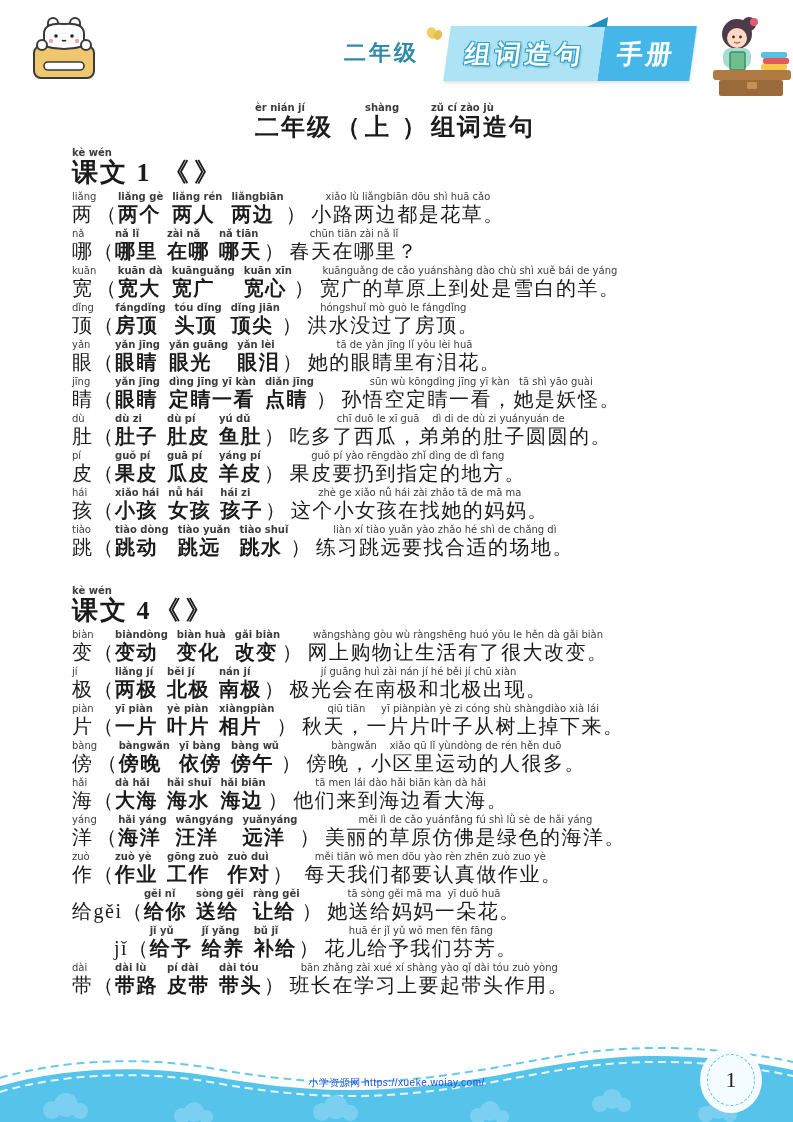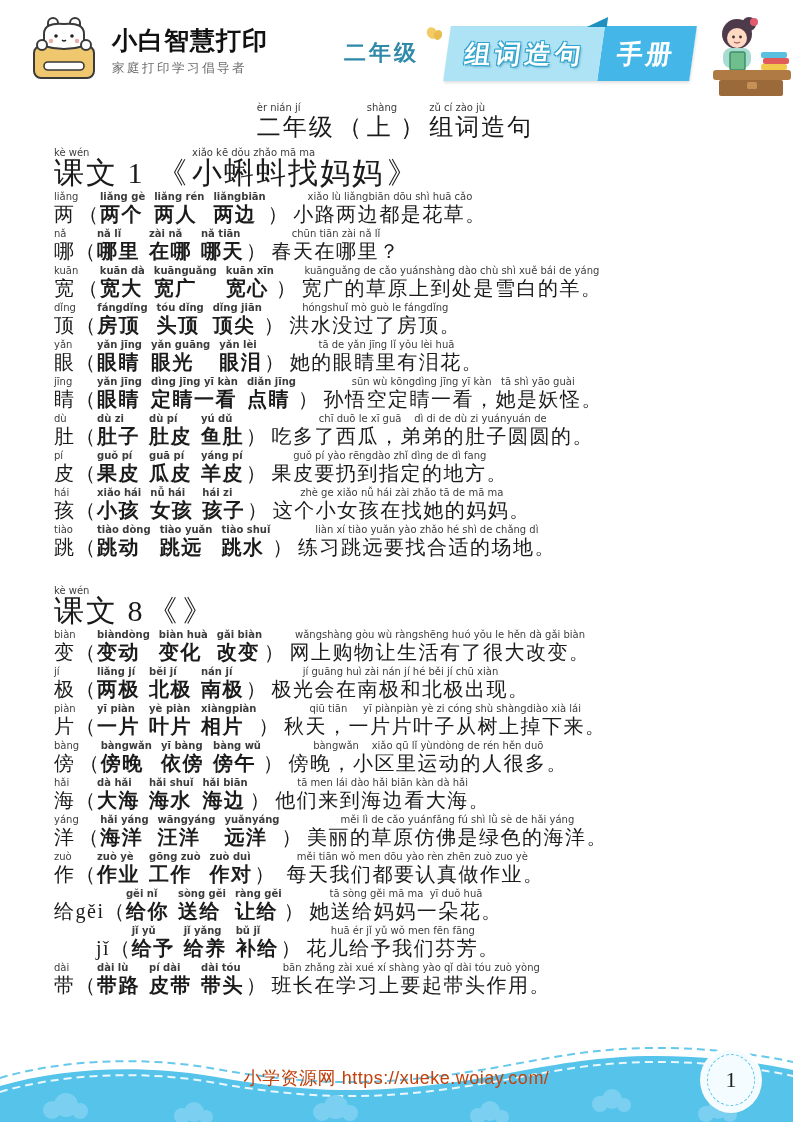--- a/index.html
+++ b/index.html
@@ -21,45 +21,45 @@
        letter-spacing:4px;padding:11px 16px 9px 18px;
        text-shadow:1px 1px 0 #2fa3cc,-1px 1px 0 #2fa3cc,1px -1px 0 #2fa3cc,-1px -1px 0 #2fa3cc,2px 2px 2px rgba(40,130,170,.5);}
   .banner-main::after{content:"";position:absolute;right:-2px;top:-9px;
        border-left:20px solid transparent;border-bottom:10px solid #1f8fc0;}
   .banner-sub{background:#45b6e8;color:#fff;font-weight:bold;font-size:26px;letter-spacing:3px;
        padding:11px 18px 9px 16px;}
   .girl{margin-left:4px;position:relative;top:4px;}
 
   
   #title-area{text-align:center;margin-top:2px;}
-  #content{padding-left:54px;padding-right:28px;margin-top:6px;}
+  #content{padding-left:72px;padding-right:28px;margin-top:6px;}
   .trow{white-space:nowrap;margin-bottom:2px;}
   .trow.indent{padding-left:42px;}
   .seg{display:inline-block;vertical-align:bottom;text-align:left;}
   .py{display:block;font-family:"DejaVu Sans",sans-serif;font-size:10px;height:12px;
       line-height:12px;color:#3c3c3c;white-space:pre;}
   .zi{display:block;font-family:"Liberation Serif","DejaVu Serif",serif;font-size:20px;
       line-height:23px;color:#1b1b1b;letter-spacing:1.5px;white-space:pre;}
   .trow.row .seg.head{margin-right:0;}
   .trow.row .seg.open{margin:0;}
   .trow.row .seg.word{margin-right:9px;font-weight:bold;}
   .trow.row .seg.close{margin-left:-7px;margin-right:2px;}
   .trow.row .seg.sent{margin-left:2px;text-align:center;}
-  .trow.heading .seg,.trow.title .seg{margin-right:3px;}
-  .trow.heading .zi{font-size:30px;line-height:27px;letter-spacing:2px;}
+  .trow.heading .seg,.trow.title .seg{margin-right:3px;font-weight:bold;}
+  .trow.heading .zi{font-size:26px;line-height:27px;letter-spacing:2px;}
   .trow.title .zi{font-size:24px;line-height:27px;letter-spacing:2px;}
   .lesson{margin-bottom:4px;}
   .lesson + .lesson{margin-top:26px;}
   .lesson .heading{margin-bottom:5px;}
 
   
   .ftr{position:absolute;left:0;bottom:0;width:793px;height:80px;}
   .ftr svg{position:absolute;left:0;bottom:0;}
   .ftr-text{position:absolute;left:0;bottom:32px;width:100%;text-align:center;
-      font-size:18px;color:#c2410c;letter-spacing:.5px;z-index:3;}
+      font-size:10px;color:#1d4ed8;letter-spacing:.5px;z-index:3;}
   .page-badge{position:absolute;right:34px;bottom:12px;width:56px;height:60px;background:#f5fcff;
       border-radius:50%;box-shadow:0 0 0 3px rgba(255,255,255,.95),0 1px 3px rgba(60,150,190,.35);z-index:4;}
   .page-badge-inner{position:absolute;inset:4px;border:1.6px dashed #56c3ea;border-radius:50%;
       display:flex;align-items:center;justify-content:center;
       font-family:"Liberation Serif",serif;font-size:22px;color:#222;}
 </style>
 </head>
 <body>
 
 <div class="page">
@@ -75,24 +75,20 @@
           <path d="M16 20 Q16 8 36 10 Q56 8 56 20 L56 32 Q36 38 16 32 Z"></path>
           <circle cx="14" cy="31" r="5"></circle>
           <circle cx="58" cy="31" r="5"></circle>
         </g>
         <circle cx="28" cy="22" r="1.8" fill="#222"></circle>
         <circle cx="44" cy="22" r="1.8" fill="#222"></circle>
         <path d="M34 26 Q36 28 38 26" stroke="#222" stroke-width="1.4" fill="none"></path>
         <circle cx="23" cy="27" r="2.2" fill="#f3a8a8"></circle>
         <circle cx="49" cy="27" r="2.2" fill="#f3a8a8"></circle>
       </svg>
-      <div class="logo-text">
-        <div class="logo-title">小白智慧打印</div>
-        <div class="logo-sub">家庭打印学习倡导者</div>
-      </div>
     </div>
 
     <div class="hdr-right">
       <span class="grade-label">二年级</span>
       <span class="butterfly">
         <svg width="20" height="18" viewBox="0 0 20 18">
           <ellipse cx="7" cy="7" rx="5" ry="6" fill="#f2cb62" transform="rotate(-25 7 7)"></ellipse>
           <ellipse cx="13" cy="9" rx="4" ry="5" fill="#e8bd4e" transform="rotate(20 13 9)"></ellipse>
         </svg>
       </span>
@@ -123,34 +119,34 @@
       </span>
     </div>
   </div>
 
   <div id="title-area">
       <div class="trow title"><span class="seg head"><span class="py">èr nián jí</span><span class="zi">二年级</span></span><span class="seg p open"><span class="py"></span><span class="zi">（</span></span><span class="seg word"><span class="py">shàng</span><span class="zi">上</span></span><span class="seg p close"><span class="py"></span><span class="zi">）</span></span><span class="seg sent"><span class="py">zǔ cí zào jù</span><span class="zi">组词造句</span></span></div>
     </div>
 
   <main id="content">
       <section class="lesson">
-        <div class="trow heading"><span class="seg head"><span class="py">kè wén</span><span class="zi">课文 1 </span></span><span class="seg p"><span class="py"></span><span class="zi">《</span></span><span class="seg word"><span class="py">xiǎo kē dǒu zhǎo mā ma</span><span class="zi">小蝌蚪找妈妈</span></span><span class="seg p"><span class="py"></span><span class="zi">》</span></span></div>
+        <div class="trow heading"><span class="seg head"><span class="py">kè wén</span><span class="zi">课文 1 </span></span><span class="seg p"><span class="py"></span><span class="zi">《</span></span><span class="seg p"><span class="py"></span><span class="zi">》</span></span></div>
         <div class="trow row"><span class="seg head"><span class="py">liǎng</span><span class="zi">两</span></span><span class="seg p open"><span class="py"></span><span class="zi">（</span></span><span class="seg word"><span class="py">liǎng gè</span><span class="zi">两个</span></span><span class="seg word"><span class="py">liǎng rén</span><span class="zi">两人</span></span><span class="seg word"><span class="py">liǎngbiān</span><span class="zi">两边</span></span><span class="seg p close"><span class="py"></span><span class="zi">）</span></span><span class="seg sent"><span class="py">xiǎo lù liǎngbiān dōu shì huā cǎo</span><span class="zi">小路两边都是花草。</span></span></div>
         <div class="trow row"><span class="seg head"><span class="py">nǎ</span><span class="zi">哪</span></span><span class="seg p open"><span class="py"></span><span class="zi">（</span></span><span class="seg word"><span class="py">nǎ lǐ</span><span class="zi">哪里</span></span><span class="seg word"><span class="py">zài nǎ</span><span class="zi">在哪</span></span><span class="seg word"><span class="py">nǎ tiān</span><span class="zi">哪天</span></span><span class="seg p close"><span class="py"></span><span class="zi">）</span></span><span class="seg sent"><span class="py">chūn tiān zài nǎ lǐ</span><span class="zi">春天在哪里？</span></span></div>
         <div class="trow row"><span class="seg head"><span class="py">kuān</span><span class="zi">宽</span></span><span class="seg p open"><span class="py"></span><span class="zi">（</span></span><span class="seg word"><span class="py">kuān dà</span><span class="zi">宽大</span></span><span class="seg word"><span class="py">kuānguǎng</span><span class="zi">宽广</span></span><span class="seg word"><span class="py">kuān xīn</span><span class="zi">宽心</span></span><span class="seg p close"><span class="py"></span><span class="zi">）</span></span><span class="seg sent"><span class="py">kuānguǎng de cǎo yuánshàng dào chù shì xuě bái de yáng</span><span class="zi">宽广的草原上到处是雪白的羊。</span></span></div>
         <div class="trow row"><span class="seg head"><span class="py">dǐng</span><span class="zi">顶</span></span><span class="seg p open"><span class="py"></span><span class="zi">（</span></span><span class="seg word"><span class="py">fángdǐng</span><span class="zi">房顶</span></span><span class="seg word"><span class="py">tóu dǐng</span><span class="zi">头顶</span></span><span class="seg word"><span class="py">dǐng jiān</span><span class="zi">顶尖</span></span><span class="seg p close"><span class="py"></span><span class="zi">）</span></span><span class="seg sent"><span class="py">hóngshuǐ mò guò le fángdǐng</span><span class="zi">洪水没过了房顶。</span></span></div>
         <div class="trow row"><span class="seg head"><span class="py">yǎn</span><span class="zi">眼</span></span><span class="seg p open"><span class="py"></span><span class="zi">（</span></span><span class="seg word"><span class="py">yǎn jīng</span><span class="zi">眼睛</span></span><span class="seg word"><span class="py">yǎn guāng</span><span class="zi">眼光</span></span><span class="seg word"><span class="py">yǎn lèi</span><span class="zi">眼泪</span></span><span class="seg p close"><span class="py"></span><span class="zi">）</span></span><span class="seg sent"><span class="py">tā de yǎn jīng lǐ yǒu lèi huā</span><span class="zi">她的眼睛里有泪花。</span></span></div>
         <div class="trow row"><span class="seg head"><span class="py">jīng</span><span class="zi">睛</span></span><span class="seg p open"><span class="py"></span><span class="zi">（</span></span><span class="seg word"><span class="py">yǎn jīng</span><span class="zi">眼睛</span></span><span class="seg word"><span class="py">dìng jīng yī kàn</span><span class="zi">定睛一看</span></span><span class="seg word"><span class="py">diǎn jīng</span><span class="zi">点睛</span></span><span class="seg p close"><span class="py"></span><span class="zi">）</span></span><span class="seg sent"><span class="py">sūn wù kōngdìng jīng yī kàn   tā shì yāo guài</span><span class="zi">孙悟空定睛一看，她是妖怪。</span></span></div>
         <div class="trow row"><span class="seg head"><span class="py">dù</span><span class="zi">肚</span></span><span class="seg p open"><span class="py"></span><span class="zi">（</span></span><span class="seg word"><span class="py">dù zi</span><span class="zi">肚子</span></span><span class="seg word"><span class="py">dù pí</span><span class="zi">肚皮</span></span><span class="seg word"><span class="py">yú dǔ</span><span class="zi">鱼肚</span></span><span class="seg p close"><span class="py"></span><span class="zi">）</span></span><span class="seg sent"><span class="py">chī duō le xī guā    dì di de dù zi yuányuán de</span><span class="zi">吃多了西瓜，弟弟的肚子圆圆的。</span></span></div>
         <div class="trow row"><span class="seg head"><span class="py">pí</span><span class="zi">皮</span></span><span class="seg p open"><span class="py"></span><span class="zi">（</span></span><span class="seg word"><span class="py">guǒ pí</span><span class="zi">果皮</span></span><span class="seg word"><span class="py">guā pí</span><span class="zi">瓜皮</span></span><span class="seg word"><span class="py">yáng pí</span><span class="zi">羊皮</span></span><span class="seg p close"><span class="py"></span><span class="zi">）</span></span><span class="seg sent"><span class="py">guǒ pí yào rēngdào zhǐ dìng de dì fang</span><span class="zi">果皮要扔到指定的地方。</span></span></div>
         <div class="trow row"><span class="seg head"><span class="py">hái</span><span class="zi">孩</span></span><span class="seg p open"><span class="py"></span><span class="zi">（</span></span><span class="seg word"><span class="py">xiǎo hái</span><span class="zi">小孩</span></span><span class="seg word"><span class="py">nǚ hái</span><span class="zi">女孩</span></span><span class="seg word"><span class="py">hái zi</span><span class="zi">孩子</span></span><span class="seg p close"><span class="py"></span><span class="zi">）</span></span><span class="seg sent"><span class="py">zhè ge xiǎo nǚ hái zài zhǎo tā de mā ma</span><span class="zi">这个小女孩在找她的妈妈。</span></span></div>
         <div class="trow row"><span class="seg head"><span class="py">tiào</span><span class="zi">跳</span></span><span class="seg p open"><span class="py"></span><span class="zi">（</span></span><span class="seg word"><span class="py">tiào dòng</span><span class="zi">跳动</span></span><span class="seg word"><span class="py">tiào yuǎn</span><span class="zi">跳远</span></span><span class="seg word"><span class="py">tiào shuǐ</span><span class="zi">跳水</span></span><span class="seg p close"><span class="py"></span><span class="zi">）</span></span><span class="seg sent"><span class="py">liàn xí tiào yuǎn yào zhǎo hé shì de chǎng dì</span><span class="zi">练习跳远要找合适的场地。</span></span></div>
       </section>
       <section class="lesson">
-        <div class="trow heading"><span class="seg head"><span class="py">kè wén</span><span class="zi">课文 8</span></span><span class="seg p"><span class="py"></span><span class="zi">《</span></span><span class="seg p"><span class="py"></span><span class="zi">》</span></span></div>
+        <div class="trow heading"><span class="seg head"><span class="py">kè wén</span><span class="zi">课文 4</span></span><span class="seg p"><span class="py"></span><span class="zi">《</span></span><span class="seg p"><span class="py"></span><span class="zi">》</span></span></div>
         <div class="trow row"><span class="seg head"><span class="py">biàn</span><span class="zi">变</span></span><span class="seg p open"><span class="py"></span><span class="zi">（</span></span><span class="seg word"><span class="py">biàndòng</span><span class="zi">变动</span></span><span class="seg word"><span class="py">biàn huà</span><span class="zi">变化</span></span><span class="seg word"><span class="py">gǎi biàn</span><span class="zi">改变</span></span><span class="seg p close"><span class="py"></span><span class="zi">）</span></span><span class="seg sent"><span class="py">wǎngshàng gòu wù ràngshēng huó yǒu le hěn dà gǎi biàn</span><span class="zi">网上购物让生活有了很大改变。</span></span></div>
         <div class="trow row"><span class="seg head"><span class="py">jí</span><span class="zi">极</span></span><span class="seg p open"><span class="py"></span><span class="zi">（</span></span><span class="seg word"><span class="py">liǎng jí</span><span class="zi">两极</span></span><span class="seg word"><span class="py">běi jí</span><span class="zi">北极</span></span><span class="seg word"><span class="py">nán jí</span><span class="zi">南极</span></span><span class="seg p close"><span class="py"></span><span class="zi">）</span></span><span class="seg sent"><span class="py">jí guāng huì zài nán jí hé běi jí chū xiàn</span><span class="zi">极光会在南极和北极出现。</span></span></div>
         <div class="trow row"><span class="seg head"><span class="py">piàn</span><span class="zi">片</span></span><span class="seg p open"><span class="py"></span><span class="zi">（</span></span><span class="seg word"><span class="py">yī piàn</span><span class="zi">一片</span></span><span class="seg word"><span class="py">yè piàn</span><span class="zi">叶片</span></span><span class="seg word"><span class="py">xiàngpiàn</span><span class="zi">相片</span></span><span class="seg p close"><span class="py"></span><span class="zi">）</span></span><span class="seg sent"><span class="py">qiū tiān     yī piànpiàn yè zi cóng shù shàngdiào xià lái</span><span class="zi">秋天，一片片叶子从树上掉下来。</span></span></div>
         <div class="trow row"><span class="seg head"><span class="py">bàng</span><span class="zi">傍</span></span><span class="seg p open"><span class="py"></span><span class="zi">（</span></span><span class="seg word"><span class="py">bàngwǎn</span><span class="zi">傍晚</span></span><span class="seg word"><span class="py">yī bàng</span><span class="zi">依傍</span></span><span class="seg word"><span class="py">bàng wǔ</span><span class="zi">傍午</span></span><span class="seg p close"><span class="py"></span><span class="zi">）</span></span><span class="seg sent"><span class="py">bàngwǎn    xiǎo qū lǐ yùndòng de rén hěn duō</span><span class="zi">傍晚，小区里运动的人很多。</span></span></div>
         <div class="trow row"><span class="seg head"><span class="py">hǎi</span><span class="zi">海</span></span><span class="seg p open"><span class="py"></span><span class="zi">（</span></span><span class="seg word"><span class="py">dà hǎi</span><span class="zi">大海</span></span><span class="seg word"><span class="py">hǎi shuǐ</span><span class="zi">海水</span></span><span class="seg word"><span class="py">hǎi biān</span><span class="zi">海边</span></span><span class="seg p close"><span class="py"></span><span class="zi">）</span></span><span class="seg sent"><span class="py">tā men lái dào hǎi biān kàn dà hǎi</span><span class="zi">他们来到海边看大海。</span></span></div>
         <div class="trow row"><span class="seg head"><span class="py">yáng</span><span class="zi">洋</span></span><span class="seg p open"><span class="py"></span><span class="zi">（</span></span><span class="seg word"><span class="py">hǎi yáng</span><span class="zi">海洋</span></span><span class="seg word"><span class="py">wāngyáng</span><span class="zi">汪洋</span></span><span class="seg word"><span class="py">yuǎnyáng</span><span class="zi">远洋</span></span><span class="seg p close"><span class="py"></span><span class="zi">）</span></span><span class="seg sent"><span class="py">měi lì de cǎo yuánfǎng fú shì lǜ sè de hǎi yáng</span><span class="zi">美丽的草原仿佛是绿色的海洋。</span></span></div>
         <div class="trow row"><span class="seg head"><span class="py">zuò</span><span class="zi">作</span></span><span class="seg p open"><span class="py"></span><span class="zi">（</span></span><span class="seg word"><span class="py">zuò yè</span><span class="zi">作业</span></span><span class="seg word"><span class="py">gōng zuò</span><span class="zi">工作</span></span><span class="seg word"><span class="py">zuò duì</span><span class="zi">作对</span></span><span class="seg p close"><span class="py"></span><span class="zi">）</span></span><span class="seg sent"><span class="py">měi tiān wǒ men dōu yào rèn zhēn zuò zuo yè</span><span class="zi"> 每天我们都要认真做作业。</span></span></div>
         <div class="trow row"><span class="seg head"><span class="py"></span><span class="zi">给gěi</span></span><span class="seg p open"><span class="py"></span><span class="zi">（</span></span><span class="seg word"><span class="py">gěi nǐ</span><span class="zi">给你</span></span><span class="seg word"><span class="py">sòng gěi</span><span class="zi">送给</span></span><span class="seg word"><span class="py">ràng gěi</span><span class="zi">让给</span></span><span class="seg p close"><span class="py"></span><span class="zi">）</span></span><span class="seg sent"><span class="py">tā sòng gěi mā ma  yī duǒ huā</span><span class="zi">她送给妈妈一朵花。</span></span></div>
         <div class="trow row indent"><span class="seg head"><span class="py"></span><span class="zi">jǐ</span></span><span class="seg p open"><span class="py"></span><span class="zi">（</span></span><span class="seg word"><span class="py">jǐ yǔ</span><span class="zi">给予</span></span><span class="seg word"><span class="py">jǐ yǎng</span><span class="zi">给养</span></span><span class="seg word"><span class="py">bǔ jǐ</span><span class="zi">补给</span></span><span class="seg p close"><span class="py"></span><span class="zi">）</span></span><span class="seg sent"><span class="py">huā ér jǐ yǔ wǒ men fēn fāng</span><span class="zi">花儿给予我们芬芳。</span></span></div>
         <div class="trow row"><span class="seg head"><span class="py">dài</span><span class="zi">带</span></span><span class="seg p open"><span class="py"></span><span class="zi">（</span></span><span class="seg word"><span class="py">dài lù</span><span class="zi">带路</span></span><span class="seg word"><span class="py">pí dài</span><span class="zi">皮带</span></span><span class="seg word"><span class="py">dài tóu</span><span class="zi">带头</span></span><span class="seg p close"><span class="py"></span><span class="zi">）</span></span><span class="seg sent"><span class="py">bān zhǎng zài xué xí shàng yào qǐ dài tóu zuò yòng</span><span class="zi">班长在学习上要起带头作用。</span></span></div>

